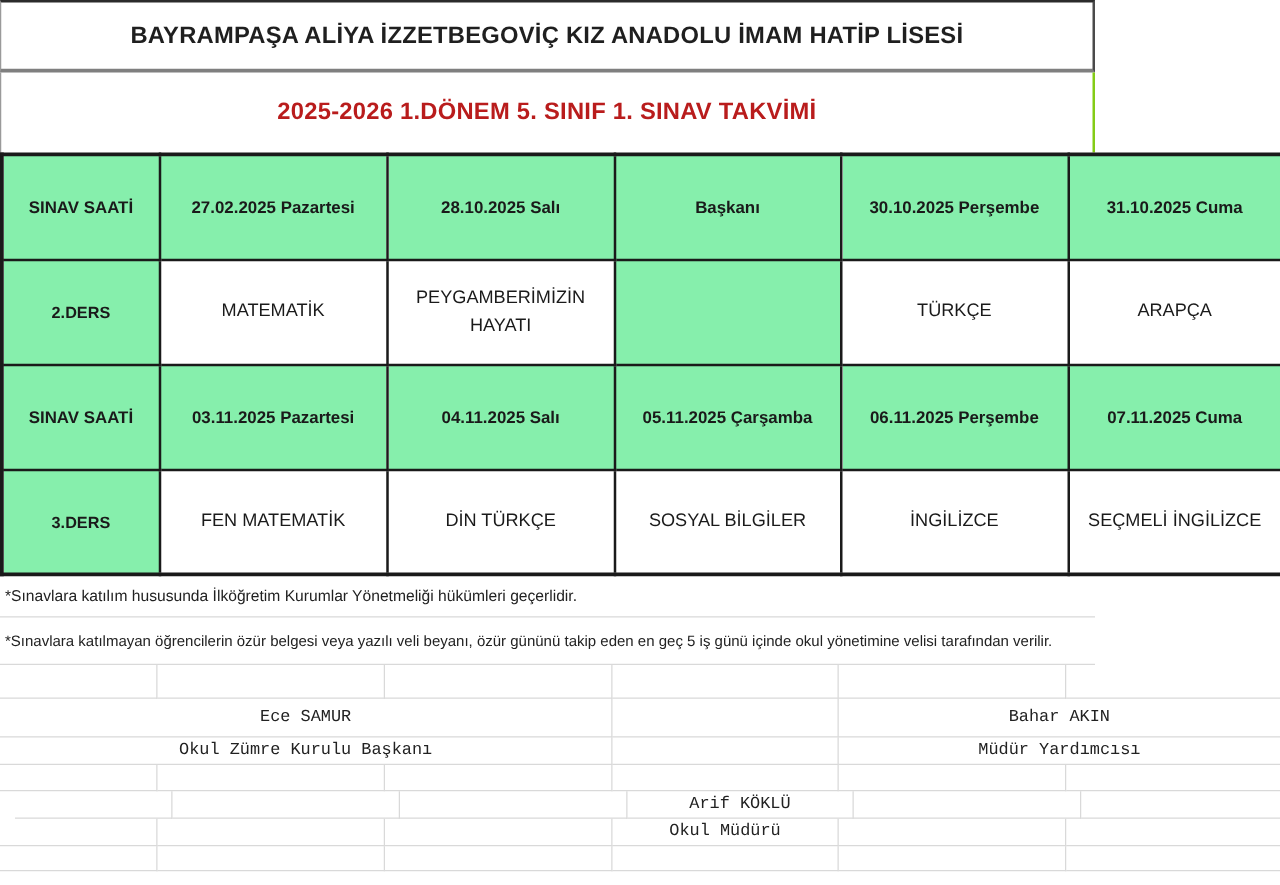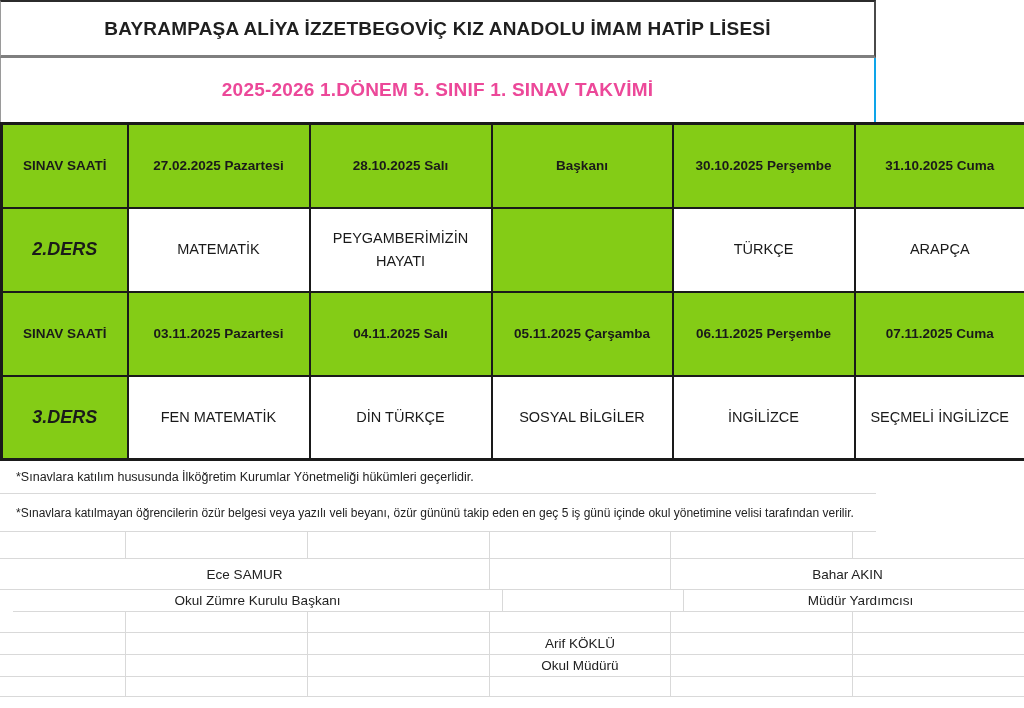--- a/index.html
+++ b/index.html
@@ -19,73 +19,74 @@
     border-left: 1px solid #9a9a9a;
     border-right: 2px solid #4a4a4a;
     border-bottom: 3px solid #7f7f7f;
     display: flex; align-items: center; justify-content: center;
     font-weight: bold; font-size: 19px; letter-spacing: 0.2px;
     color: #1f1f1f;
   }
   .subtitle-box {
     height: 64px;
     border-left: 1px solid #9a9a9a;
-    border-right: 2px solid #0ea5e9;
+    border-right: 2px solid #84cc16;
     display: flex; align-items: center; justify-content: center;
     font-weight: bold; font-size: 19px; letter-spacing: 0.2px;
-    color: #ec4899;
+    color: #b91c1c;
   }
 
   
   table.exam {
     width: 1024px; border-collapse: collapse; table-layout: fixed;
     border: 3px solid #1a1a1a;
   }
   table.exam td {
     border: 2px solid #1a1a1a;
     text-align: center; vertical-align: middle;
     height: 84px;
     overflow: hidden;
   }
   col.c0 { width: 126px; }
   col.c1 { width: 182px; }
   col.c2 { width: 182px; }
   col.c3 { width: 181px; }
   col.c4 { width: 182px; }
   col.c5 { width: 171px; }
-  td.gray { background: #84cc16; }
+  td.gray { background: #86efac; }
   td.hdr  { font-weight: bold; font-size: 13.5px; }
-  td.lbl  { font-weight: bold; font-size: 18px; font-style: italic; }
+  td.lbl  { font-weight: bold; font-size: 13px; }
   td.subj { font-size: 14.5px; padding: 0 14px; line-height: 1.55; }
 
   
   .note-row {
     display: flex; align-items: center;
     border-bottom: 1px solid #d9d9d9;
-    padding-left: 16px;
+    padding-left: 4px;
     font-size: 12.5px; color: #222;
   }
   .note-row.n1 { height: 33px; }
   .note-row.n2 { height: 38px; font-size: 12px; }
 
   
   .g-row {
     display: grid;
     grid-template-columns: 126px 182px 182px 181px 182px 171px;
+    font-family: Liberation Mono, monospace;
   }
   .g-row > div {
     border-right: 1px solid #d9d9d9;
     border-bottom: 1px solid #d9d9d9;
     display: flex; align-items: center; justify-content: center;
     font-size: 13.5px; color: #222;
     overflow: hidden;
   }
   .g-row > div:last-child { border-right: none; }
-  .rA { height: 27px; } .rB { height: 31px; } .rC { height: 22px; padding-left: 13px; }
-  .rD { height: 21px; } .rE { height: 22px; } .rF { height: 22px; }
+  .rA { height: 27px; } .rB { height: 31px; } .rC { height: 22px; }
+  .rD { height: 21px; } .rE { height: 22px; margin-left: 12px; } .rF { height: 22px; }
   .rG { height: 20px; }
   .span3 { grid-column: span 3; }
   .span2 { grid-column: span 2; }
 </style>
 </head>
 <body>
 
 <div class="sheet">
 
   <div class="title-box">

